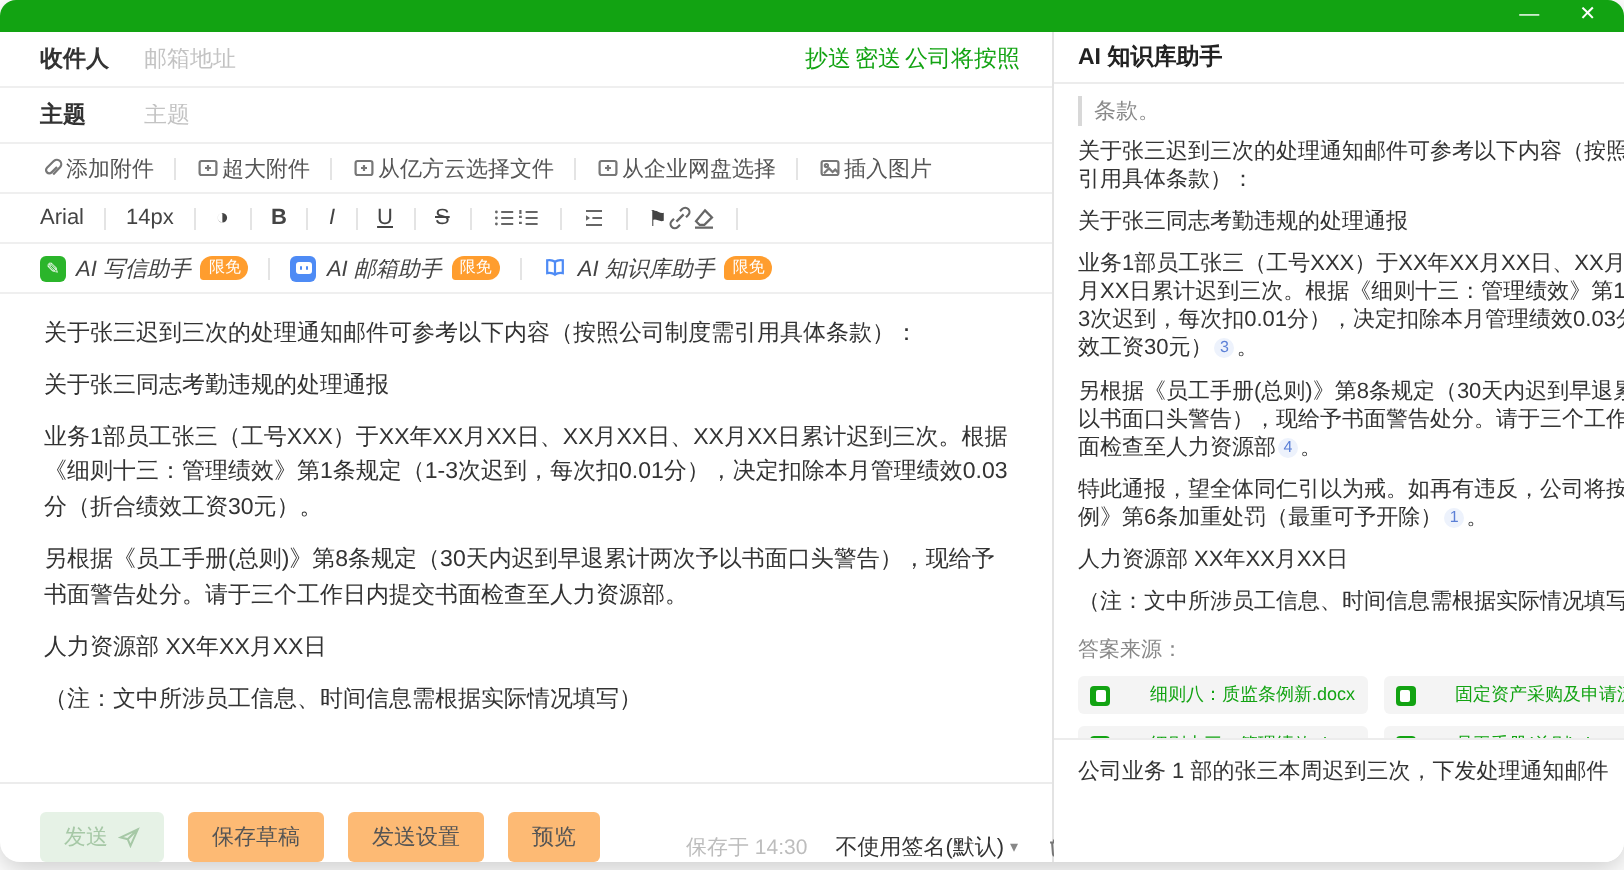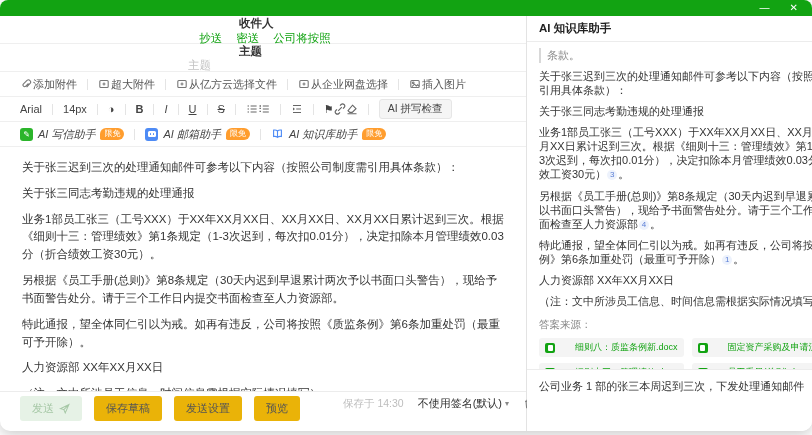--- a/index.html
+++ b/index.html
@@ -8,25 +8,25 @@
     border-radius:8px 8px 10px 10px; overflow:hidden; box-shadow:0 4px 14px rgba(0,0,0,.20);
     display:flex; flex-direction:column; }
   .titlebar{ height:16px; background:#12A312; display:flex; align-items:center; justify-content:flex-end;
     gap:20px; padding-right:14px; flex:none; }
   .tb-btn{ color:#fff; font-size:10px; line-height:10px; cursor:pointer; }
   .main{ flex:1; display:flex; min-height:0; }
 
   
   .compose{ width:527px; flex:none; display:flex; flex-direction:column; border-right:1px solid #e3e3e3; min-height:0;}
   .row{ border-bottom:1px solid #efefef; display:flex; align-items:center; padding:0 16px 0 20px; flex:none;}
-  .field-row{ height:28px;flex-direction:column; }
+  .field-row{ height:28px; }
   .field-label{ font-size:11.5px; font-weight:bold; color:#333; width:52px; flex:none;}
   .field-input{ border:none; outline:none; flex:1; font-size:11.5px; color:#333; font-family:inherit;}
   .field-input::placeholder{ color:#c3c3c3; }
-  .field-links{ display:flex; gap:14px; flex:none;}
+  .field-links{ display:flex; gap:2px; flex:none;}
   .field-links a{ color:#12A312; font-size:11.5px; text-decoration:none; cursor:pointer;}
   .attach-row{ height:25px; color:#555;}
   .tool{ display:inline-flex; align-items:center; gap:1px; font-size:11px; color:#555; cursor:pointer; white-space:nowrap;}
   .tool svg{ stroke:#777; }
   .vsep{ width:1px; height:11px; background:#e4e4e4; margin:0 10px; flex:none;}
   .format-row{ height:25px; color:#444;}
   .fmt{ font-size:11px; color:#444; cursor:pointer; white-space:nowrap; display:inline-flex; align-items:center;}
   .fmt.b{ font-weight:bold;} .fmt.i{ font-style:italic;} .fmt.u{ text-decoration:underline;} .fmt.s{ text-decoration:line-through;}
   .fmt svg{ stroke:#666;}
   .spell-btn{ font-size:10.5px; color:#444; background:#f5f5f5; border:1px solid #e6e6e6; border-radius:3px; padding:2px 8px; cursor:pointer; white-space:nowrap;}
@@ -35,24 +35,24 @@
   .ai-tool .lbl{ font-size:11px; color:#444;font-style:italic; }
   .badge{ font-size:8px; color:#fff; background:#FF9D2E; border-radius:7px 7px 7px 2px; padding:1px 4px; line-height:10px;}
   .sq-icon{ width:13px; height:13px; border-radius:3px; display:inline-flex; align-items:center; justify-content:center; color:#fff; font-size:8px; flex:none;}
   .sq-green{ background:#2BB52B; }
   .sq-blue{ background:#4E8BF5; }
   .robot-face{ width:8px; height:5.5px; background:#fff; border-radius:1.5px; position:relative;}
   .robot-face::before,.robot-face::after{ content:""; position:absolute; top:2px; width:1.5px; height:1.5px; background:#4E8BF5; border-radius:50%;}
   .robot-face::before{ left:1.6px;} .robot-face::after{ right:1.6px;}
   .body-area{ flex:1; overflow:hidden; padding:12px 18px 0 22px; }
   .body-area p{ font-size:11.5px; color:#333; line-height:1.55; margin-bottom:8px;}
-  .footer{ height:40px; flex:none; border-top:1px solid #ececec; display:flex; align-items:flex-start; padding:4px 16px 0 20px; gap:12px;}
+  .footer{ height:40px; flex:none; border-top:1px solid #ececec; display:flex; align-items:flex-end; padding:16px 16px 0 20px; gap:12px;}
   .btn{ font-size:11px; border:none; border-radius:3px; padding:5px 12px; cursor:pointer; font-family:inherit; white-space:nowrap;}
   .btn-send{ background:#e6f2e6; color:#a6c8a6; display:inline-flex; align-items:center; gap:5px; cursor:default;}
-  .btn-grey{ background:#eab308; color:#555;}
+  .btn-grey{ background:#fdba74; color:#555;}
   .foot-right{ margin-left:auto; display:flex; align-items:center; gap:14px; white-space:nowrap;}
   .saved{ font-size:10.5px; color:#bdbdbd;margin-left:31px;}
   .sig-select{ font-size:11px; color:#333; cursor:pointer; display:inline-flex; align-items:center; gap:3px;}
   .caret{ font-size:8px; color:#888;}
   .del-draft{ font-size:11px; color:#555; display:inline-flex; align-items:center; gap:4px; cursor:pointer;}
   .del-draft svg{ stroke:#777;}
 
   
   .panel{ flex:1; display:flex; flex-direction:column; min-height:0; background:#fff;}
   .panel-header{ height:26px; flex:none; border-bottom:1px solid #ececec; display:flex; align-items:center; padding:0 12px;}
@@ -80,20 +80,21 @@
     <span class="tb-btn">—</span>
     <span class="tb-btn">✕</span>
   </div>
 
   <div class="main">
 
     <section class="compose">
 
       <div class="row field-row">
         <span class="field-label">收件人</span>
+        <input class="field-input" placeholder="邮箱地址" style="">
         <span class="field-links">
           <a>抄送</a>
           <a>密送</a>
           <a>公司将按照</a>
         </span>
       </div>
 
       <div class="row field-row">
         <span class="field-label">主题</span>
         <input class="field-input" placeholder="主题" style="">
@@ -182,21 +183,20 @@
           <svg class="ic" width="12" height="12" viewBox="0 0 12 12" fill="none" stroke-width="1.1">
               <path d="M4.2 7.8 L7.8 4.2 M3 6.4 l-1.1 1.1 a2.1 2.1 0 0 0 3 3 L6 9.4 M9 5.6 l1.1 -1.1 a2.1 2.1 0 0 0 -3 -3 L6 2.6"></path>
             </svg>
         </span>
         <span class="fmt">
           <svg class="ic" width="12" height="12" viewBox="0 0 12 12" fill="none" stroke-width="1.1">
               <path d="M6.5 2.2 L10 5.7 L6.2 9.4 H3.8 L2 7.6 Z M1.5 10.8 h9"></path>
             </svg>
         </span>
         <i class="vsep"></i>
-        <span class="spell-btn">AI 拼写检查</span>
       </div>
 
       <div class="row ai-row">
         <span class="ai-tool">
           <span class="sq-icon sq-green">✎</span>
           <span class="lbl">AI 写信助手</span>
           <span class="badge">限免</span>
         </span>
         <i class="vsep"></i>
         <span class="ai-tool">
@@ -214,21 +214,20 @@
           <span class="lbl">AI 知识库助手</span>
           <span class="badge">限免</span>
         </span>
       </div>
 
       <div class="body-area">
         <p>关于张三迟到三次的处理通知邮件可参考以下内容（按照公司制度需引用具体条款）：</p>
         <p>关于张三同志考勤违规的处理通报</p>
         <p>业务1部员工张三（工号XXX）于XX年XX月XX日、XX月XX日、XX月XX日累计迟到三次。根据《细则十三：管理绩效》第1条规定（1-3次迟到，每次扣0.01分），决定扣除本月管理绩效0.03分（折合绩效工资30元）。</p>
         <p>另根据《员工手册(总则)》第8条规定（30天内迟到早退累计两次予以书面口头警告），现给予书面警告处分。请于三个工作日内提交书面检查至人力资源部。</p>
-        <p>特此通报，望全体同仁引以为戒。如再有违反，公司将按照《质监条例》第6条加重处罚（最重可予开除）。</p>
         <p>人力资源部 XX年XX月XX日</p>
         <p>（注：文中所涉员工信息、时间信息需根据实际情况填写）</p>
 
       </div>
 
       <div class="footer">
         <button class="btn btn-send" disabled="">
           <span>发送</span>
           <svg class="ic" width="11" height="11" viewBox="0 0 12 12" fill="none" stroke="#a6c8a6" stroke-width="1.1">
               <path d="M1.5 6.2 L10.8 1.8 L6.8 10.8 L5.3 7.2 Z M5.3 7.2 L10.8 1.8"></path>

